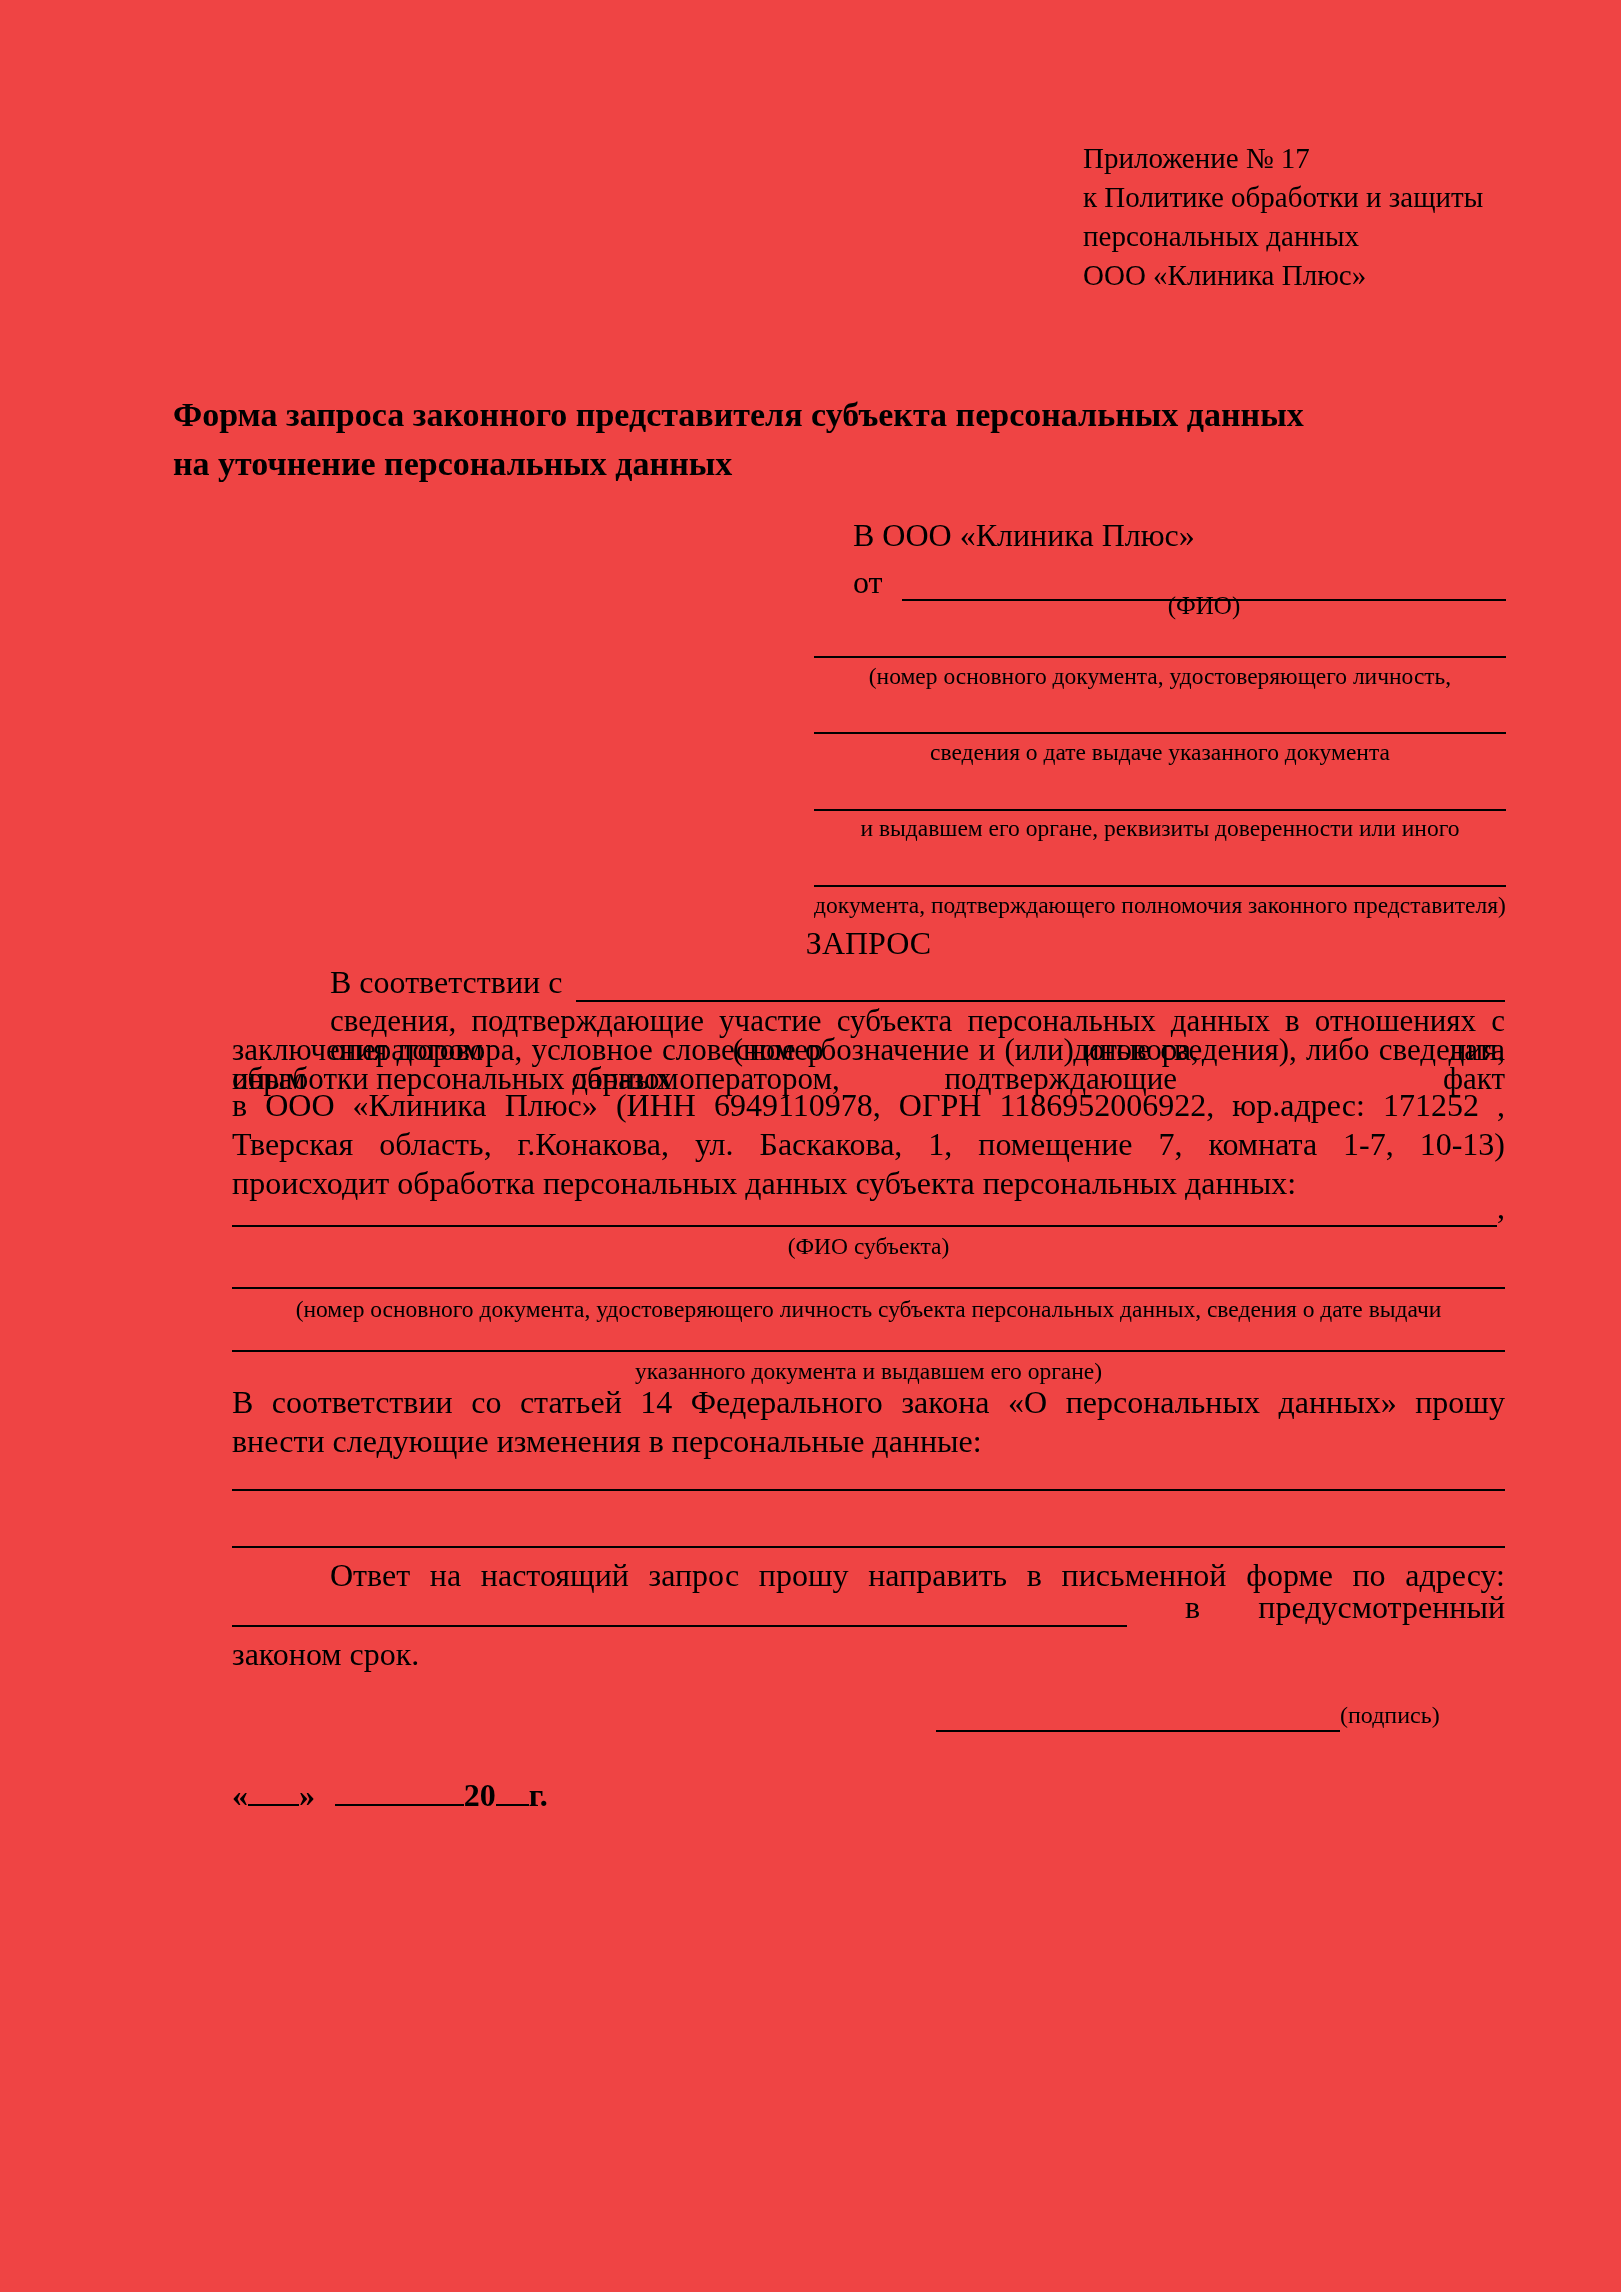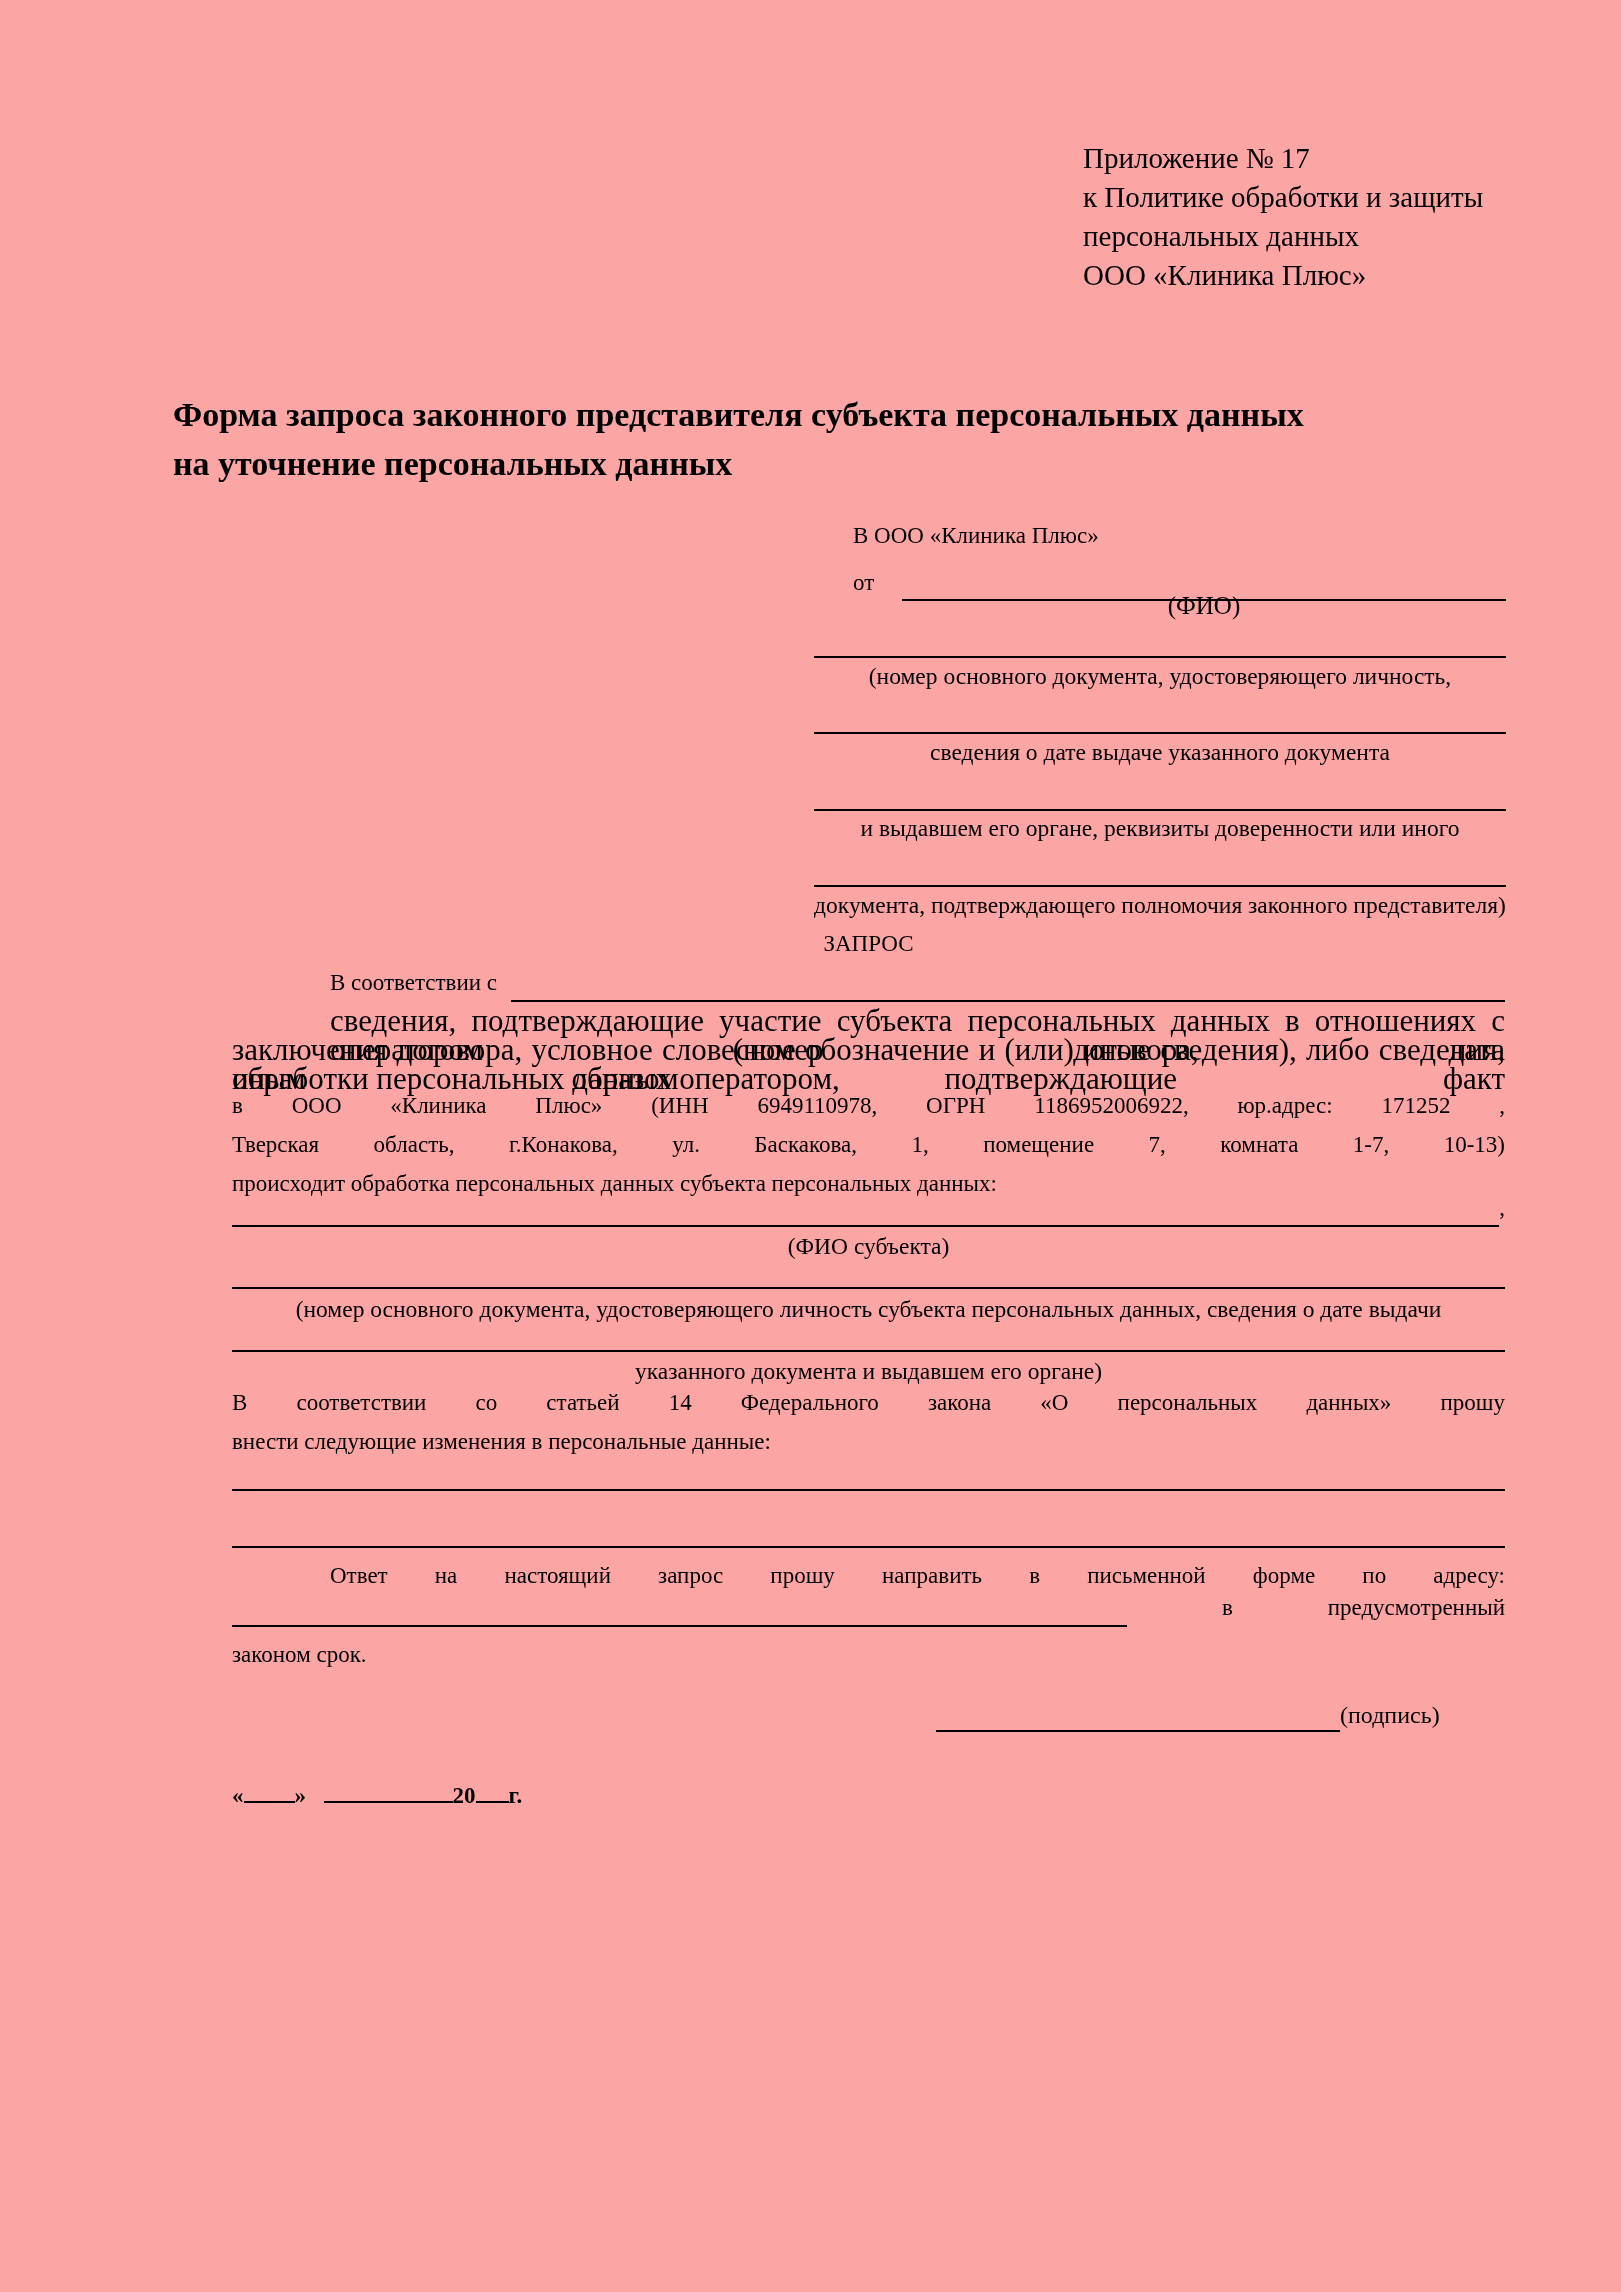--- a/index.html
+++ b/index.html
@@ -1,27 +1,27 @@
 <!DOCTYPE html>
 <html><head>
 <meta charset="utf-8">
 <style>
   html,body{margin:0;padding:0;background:#888;}
   .page{
     position:relative;
     width:1621px;height:2293px;
-    background:#fca5a5;
+    background:#ef4444;
     color:#000;
     font-family:"Liberation Serif","DejaVu Serif",serif;
     overflow:hidden;
   }
   .abs{position:absolute;}
   .appendix{left:1083px;top:139px;width:470px;font-size:29px;line-height:39px;}
   .doc-title{left:173px;top:390px;width:1274px;text-align:left;font-weight:bold;font-size:34px;line-height:49px;}
-  .body-text{font-size:23px;line-height:39px;}
+  .body-text{font-size:32px;line-height:39px;}
   .addr-org{left:853px;top:516px;}
   .addr-from{left:853px;top:563px;}
   .rule{border-bottom:2.9px solid #000;height:0;}
   .fill{display:inline-block;border-bottom:2.9px solid #000;}
   .caption{font-size:23.5px;text-align:center;}
   .fio-cap{left:902px;top:592px;width:604px;font-size:25px;}
   .field-cap{left:814px;width:692px;}
   .col{left:232px;width:1273px;}
   .just{text-align:justify;text-align-last:justify;}
   .small{font-size:31px;line-height:29px;}

